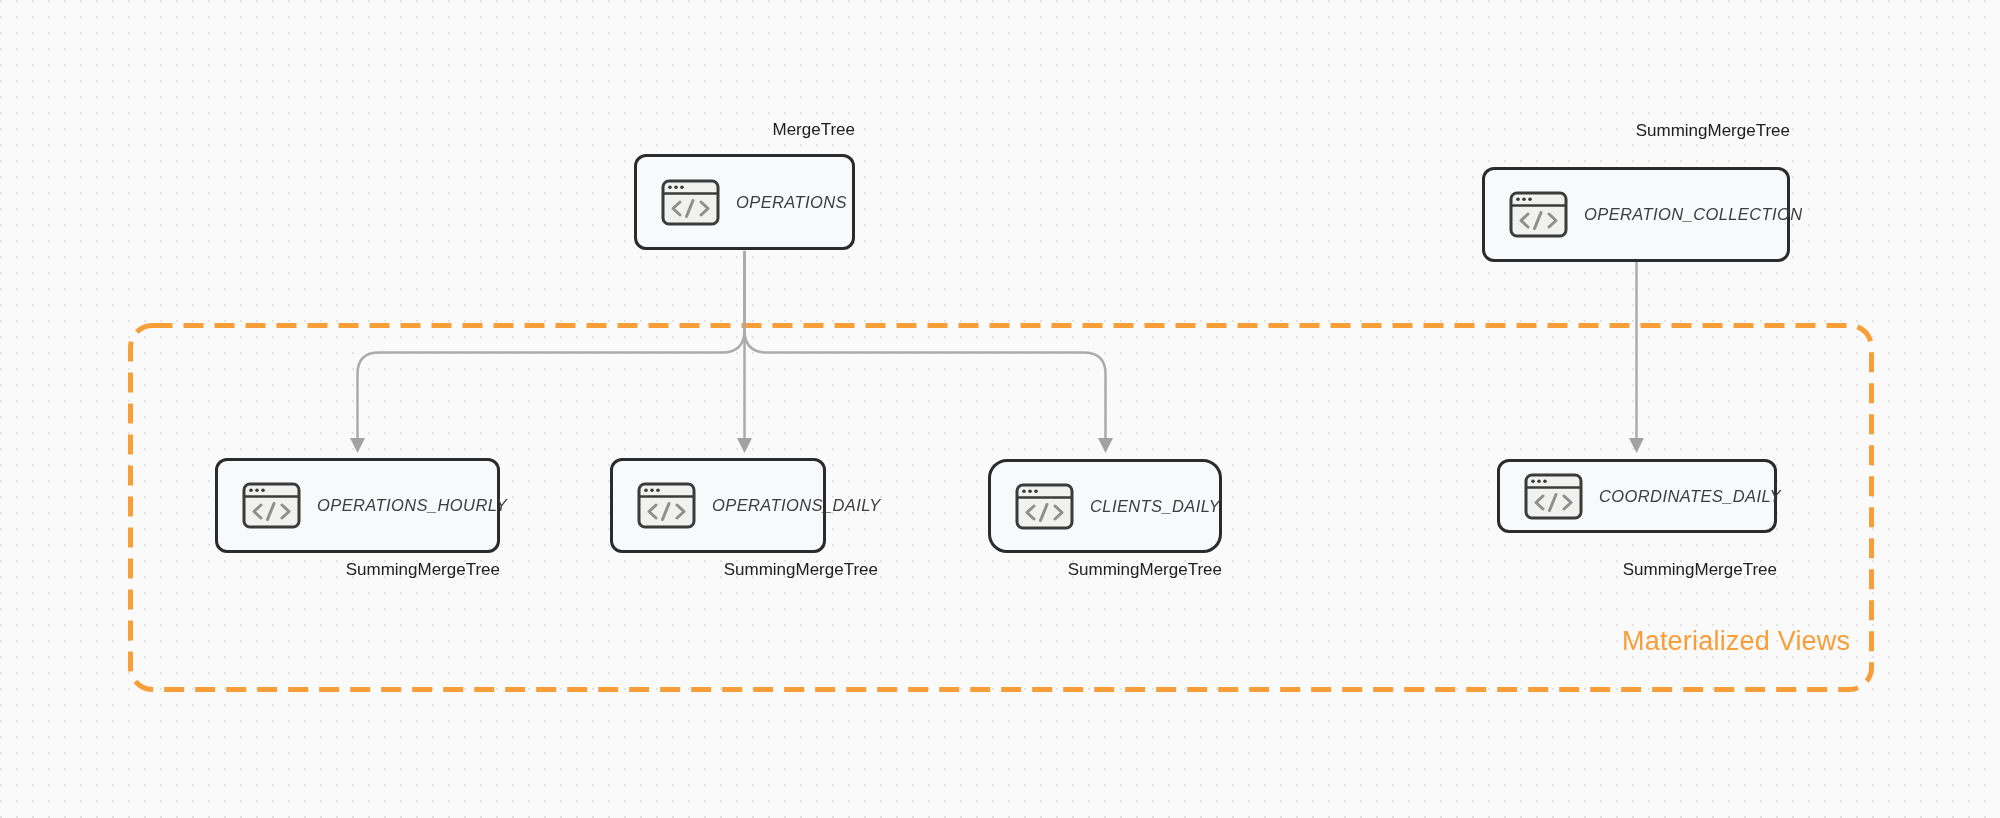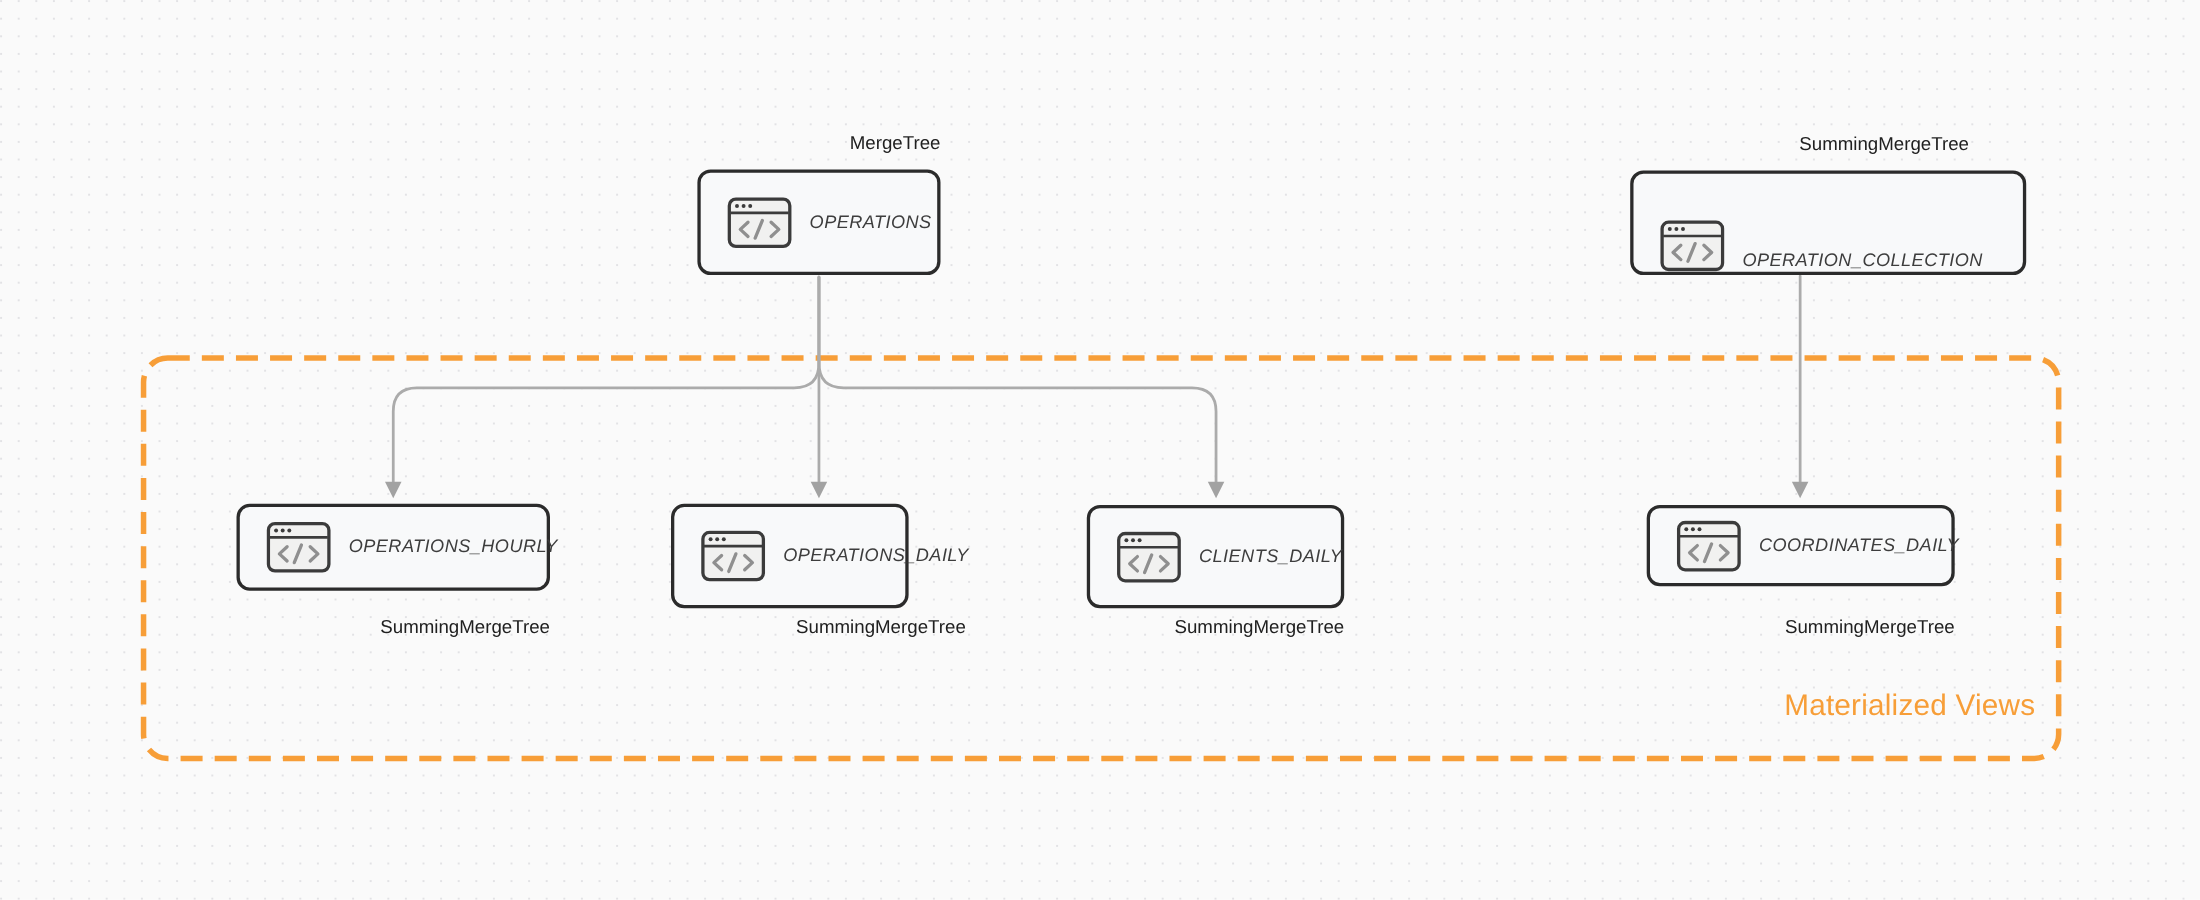--- a/index.html
+++ b/index.html
@@ -85,37 +85,37 @@
       <g stroke="#8f8f8f" stroke-width="3" fill="none" stroke-linecap="round" stroke-linejoin="round">
         <path d="M19 23 L12 29.5 L19 36"></path>
           <path d="M32 21.5 L25.5 37.5"></path>
           <path d="M40 23 L47 29.5 L40 36"></path>
       </g>
     </svg>
     <span class="title">OPERATIONS</span>
   </div>
 
   <div class="engine-label" style="left:1482px; top:121px; width:308px;">SummingMergeTree</div>
-  <div class="card" style="left:1482px; top:155px; width:360px; height:95px;align-items:flex-end;">
+  <div class="card" style="left:1482px; top:167px; width:308px; height:95px;">
     <svg class="node-icon" width="59" height="47" viewBox="0 0 59 47">
       <rect x="2" y="2" width="55" height="43" rx="6" fill="#f1f1f0" stroke="#3b3b3b" stroke-width="3"></rect>
       <line x1="3" y1="14.5" x2="56" y2="14.5" stroke="#3b3b3b" stroke-width="2.4"></line>
       <circle cx="9" cy="8.2" r="1.8" fill="#3b3b3b"></circle>
         <circle cx="15" cy="8.2" r="1.8" fill="#3b3b3b"></circle>
         <circle cx="21" cy="8.2" r="1.8" fill="#3b3b3b"></circle>
       <g stroke="#8f8f8f" stroke-width="3" fill="none" stroke-linecap="round" stroke-linejoin="round">
         <path d="M19 23 L12 29.5 L19 36"></path>
           <path d="M32 21.5 L25.5 37.5"></path>
           <path d="M40 23 L47 29.5 L40 36"></path>
       </g>
     </svg>
     <span class="title">OPERATION_COLLECTION</span>
   </div>
 
-  <div class="card" style="left:215px; top:458px; width:285px; height:79px;">
+  <div class="card" style="left:215px; top:458px; width:285px; height:95px;">
     <svg class="node-icon" width="59" height="47" viewBox="0 0 59 47">
       <rect x="2" y="2" width="55" height="43" rx="6" fill="#f1f1f0" stroke="#3b3b3b" stroke-width="3"></rect>
       <line x1="3" y1="14.5" x2="56" y2="14.5" stroke="#3b3b3b" stroke-width="2.4"></line>
       <circle cx="9" cy="8.2" r="1.8" fill="#3b3b3b"></circle>
         <circle cx="15" cy="8.2" r="1.8" fill="#3b3b3b"></circle>
         <circle cx="21" cy="8.2" r="1.8" fill="#3b3b3b"></circle>
       <g stroke="#8f8f8f" stroke-width="3" fill="none" stroke-linecap="round" stroke-linejoin="round">
         <path d="M19 23 L12 29.5 L19 36"></path>
           <path d="M32 21.5 L25.5 37.5"></path>
           <path d="M40 23 L47 29.5 L40 36"></path>
@@ -135,21 +135,21 @@
       <g stroke="#8f8f8f" stroke-width="3" fill="none" stroke-linecap="round" stroke-linejoin="round">
         <path d="M19 23 L12 29.5 L19 36"></path>
           <path d="M32 21.5 L25.5 37.5"></path>
           <path d="M40 23 L47 29.5 L40 36"></path>
       </g>
     </svg>
     <span class="title">OPERATIONS_DAILY</span>
   </div>
   <div class="engine-label" style="left:610px; top:560px; width:268px;">SummingMergeTree</div>
 
-  <div class="card" style="left:988px; top:459px; width:234px; height:94px;">
+  <div class="card" style="left:988px; top:459px; width:234px; height:94px;border-radius:19px;">
     <svg class="node-icon" width="59" height="47" viewBox="0 0 59 47">
       <rect x="2" y="2" width="55" height="43" rx="6" fill="#f1f1f0" stroke="#3b3b3b" stroke-width="3"></rect>
       <line x1="3" y1="14.5" x2="56" y2="14.5" stroke="#3b3b3b" stroke-width="2.4"></line>
       <circle cx="9" cy="8.2" r="1.8" fill="#3b3b3b"></circle>
         <circle cx="15" cy="8.2" r="1.8" fill="#3b3b3b"></circle>
         <circle cx="21" cy="8.2" r="1.8" fill="#3b3b3b"></circle>
       <g stroke="#8f8f8f" stroke-width="3" fill="none" stroke-linecap="round" stroke-linejoin="round">
         <path d="M19 23 L12 29.5 L19 36"></path>
           <path d="M32 21.5 L25.5 37.5"></path>
           <path d="M40 23 L47 29.5 L40 36"></path>

